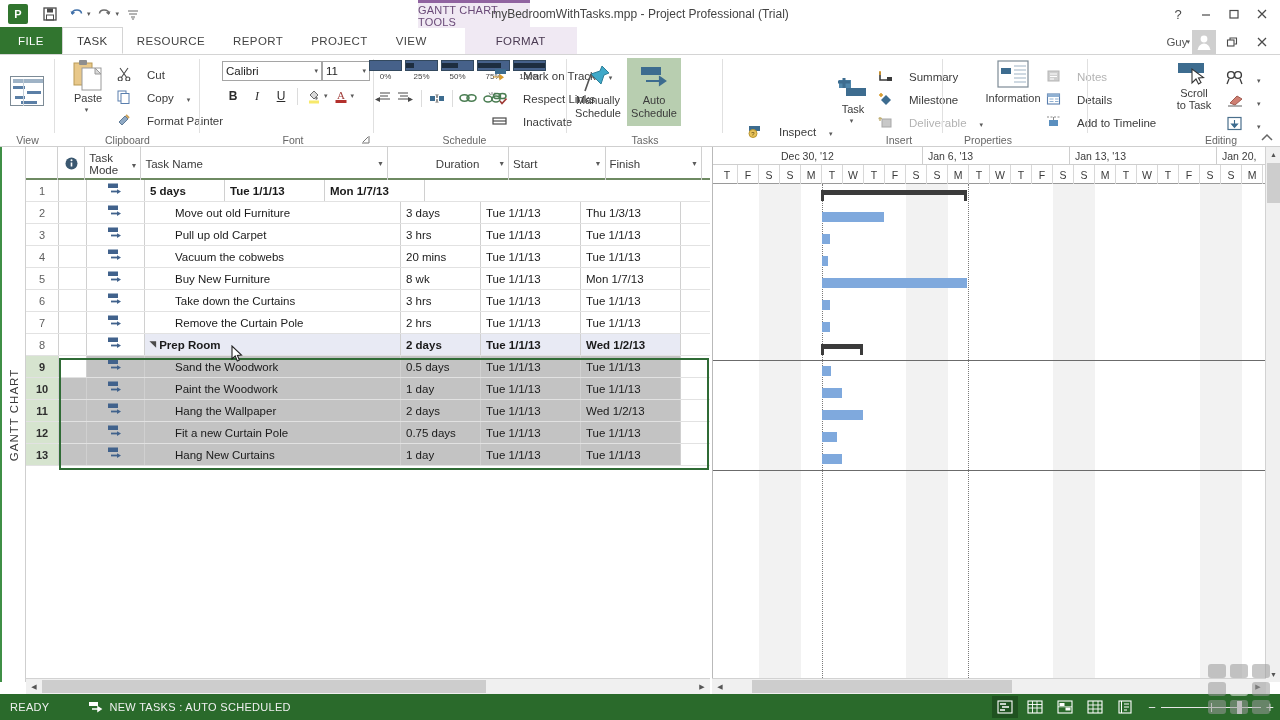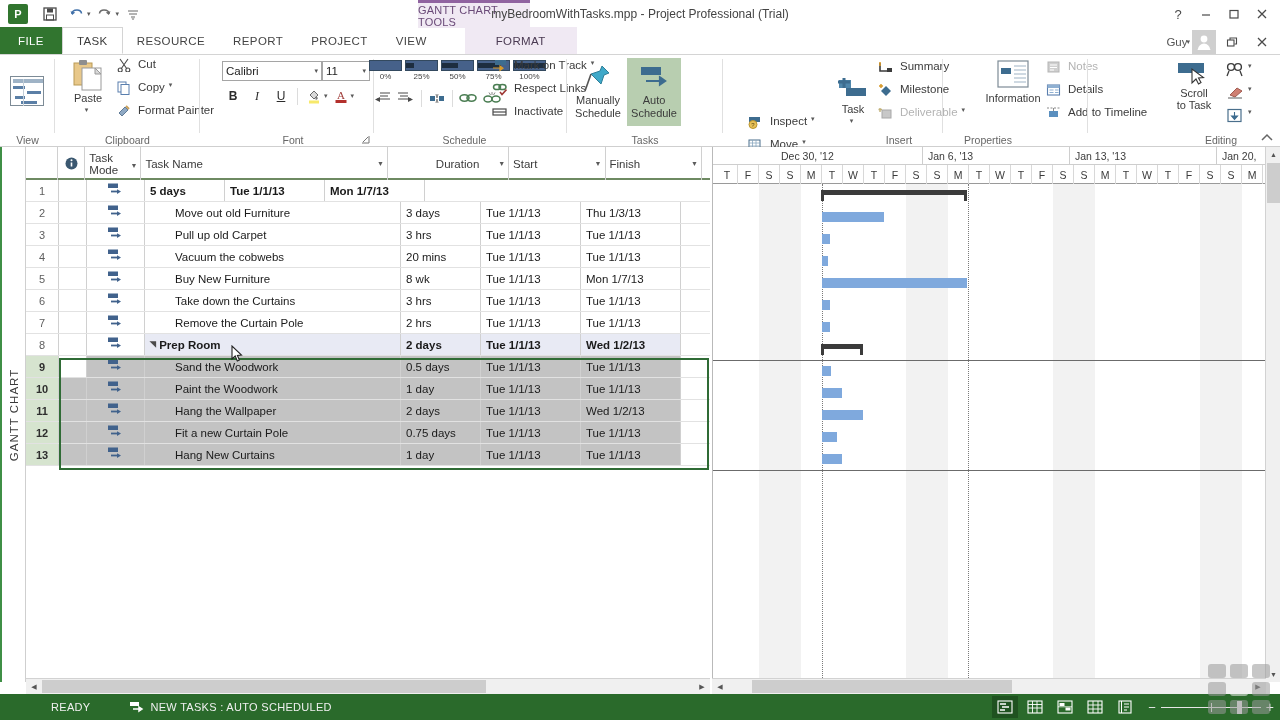--- a/index.html
+++ b/index.html
@@ -81,21 +81,21 @@
   .grp .sep { position:absolute; right:0; top:4px; bottom:14px; width:1px; background:#e0e0e0; }
   .grp .dlg {
     position:absolute; bottom:2px; right:3px; width:10px; height:10px;
     font-size:8px; color:#888;
   }
   .bigbtn {
     display:flex; flex-direction:column; align-items:center; justify-content:flex-start;
     font-size:11px; color:#3b3b3b; text-align:center; line-height:12px;
   }
   .smallitem {
-    display:flex; align-items:flex-start; gap:7px; font-size:11.5px; color:#3b3b3b;
+    display:flex; align-items:flex-end; gap:16px; font-size:11.5px; color:#3b3b3b;
     height:23px; white-space:nowrap;
   }
   .smallitem.dis { color:#b3b3b3; }
   .icn { display:inline-flex; align-items:center; justify-content:center; }
 
   
   #grp-view { left:0; width:55px; }
   #grp-view .bigbtn { position:absolute; left:2px; top:21px; width:50px;gap:44px; }
   .gantt-icon {
     width:34px; height:30px; border:1px solid #7d8b96; background:#fff; position:relative;
@@ -214,21 +214,21 @@
   .vscroll { position:absolute; right:0; top:147px; width:15px; height:535px; background:#f0f0f0; border-left:1px solid #d2d2d2; }
   .vs-btn { width:15px; height:15px; display:flex; align-items:center; justify-content:center; font-size:7px; color:#555; background:#f0f0f0; }
   .vs-thumb { position:absolute; left:1px; top:16px; width:13px; height:40px; background:#cdcdcd; }
   .hscroll-left { position:absolute; left:26px; top:678px; width:684px; height:16px; background:#f0f0f0; border-top:1px solid #d2d2d2; display:flex; align-items:center; }
   .hscroll-right { position:absolute; left:712px; top:678px; width:554px; height:16px; background:#f0f0f0; border-top:1px solid #d2d2d2; display:flex; align-items:center; }
   .hs-btn { width:16px; height:15px; display:flex; align-items:center; justify-content:center; font-size:7px; color:#555; }
   .hs-track { flex:1; height:15px; position:relative; }
   .hs-thumb { position:absolute; top:1px; height:13px; background:#cdcdcd; }
 
   
-  .status { position:absolute; left:0; top:694px; width:1280px; height:26px; background:#2a6a2b; color:#fff; display:flex; align-items:center;padding-left:41px; }
+  .status { position:absolute; left:0; top:694px; width:1280px; height:26px; background:#2a6a2b; color:#fff; display:flex; align-items:center; }
   .st-text { font-size:11px; letter-spacing:.3px; margin-left:10px; color:#f0f0f0; }
   .st-right { position:absolute; right:6px; top:0; height:26px; display:flex; align-items:center; gap:4px; }
   .view-btn { width:26px; height:22px; display:flex; align-items:center; justify-content:center; }
   .view-btn.on { background:#1f5220; }
   .zoom-slider { display:flex; align-items:center; gap:5px; margin-left:6px; }
   .zs-line { width:100px; height:1px; background:#e6e6e6; position:relative; }
   .zs-tick { position:absolute; top:-4px; width:1px; height:9px; background:#e6e6e6; }
   .zs-thumb { position:absolute; top:-6px; width:5px; height:13px; background:#eaeaea; }
 
   .overlay-widget { position:absolute; right:6px; bottom:4px; width:66px; height:52px; opacity:.55; }

